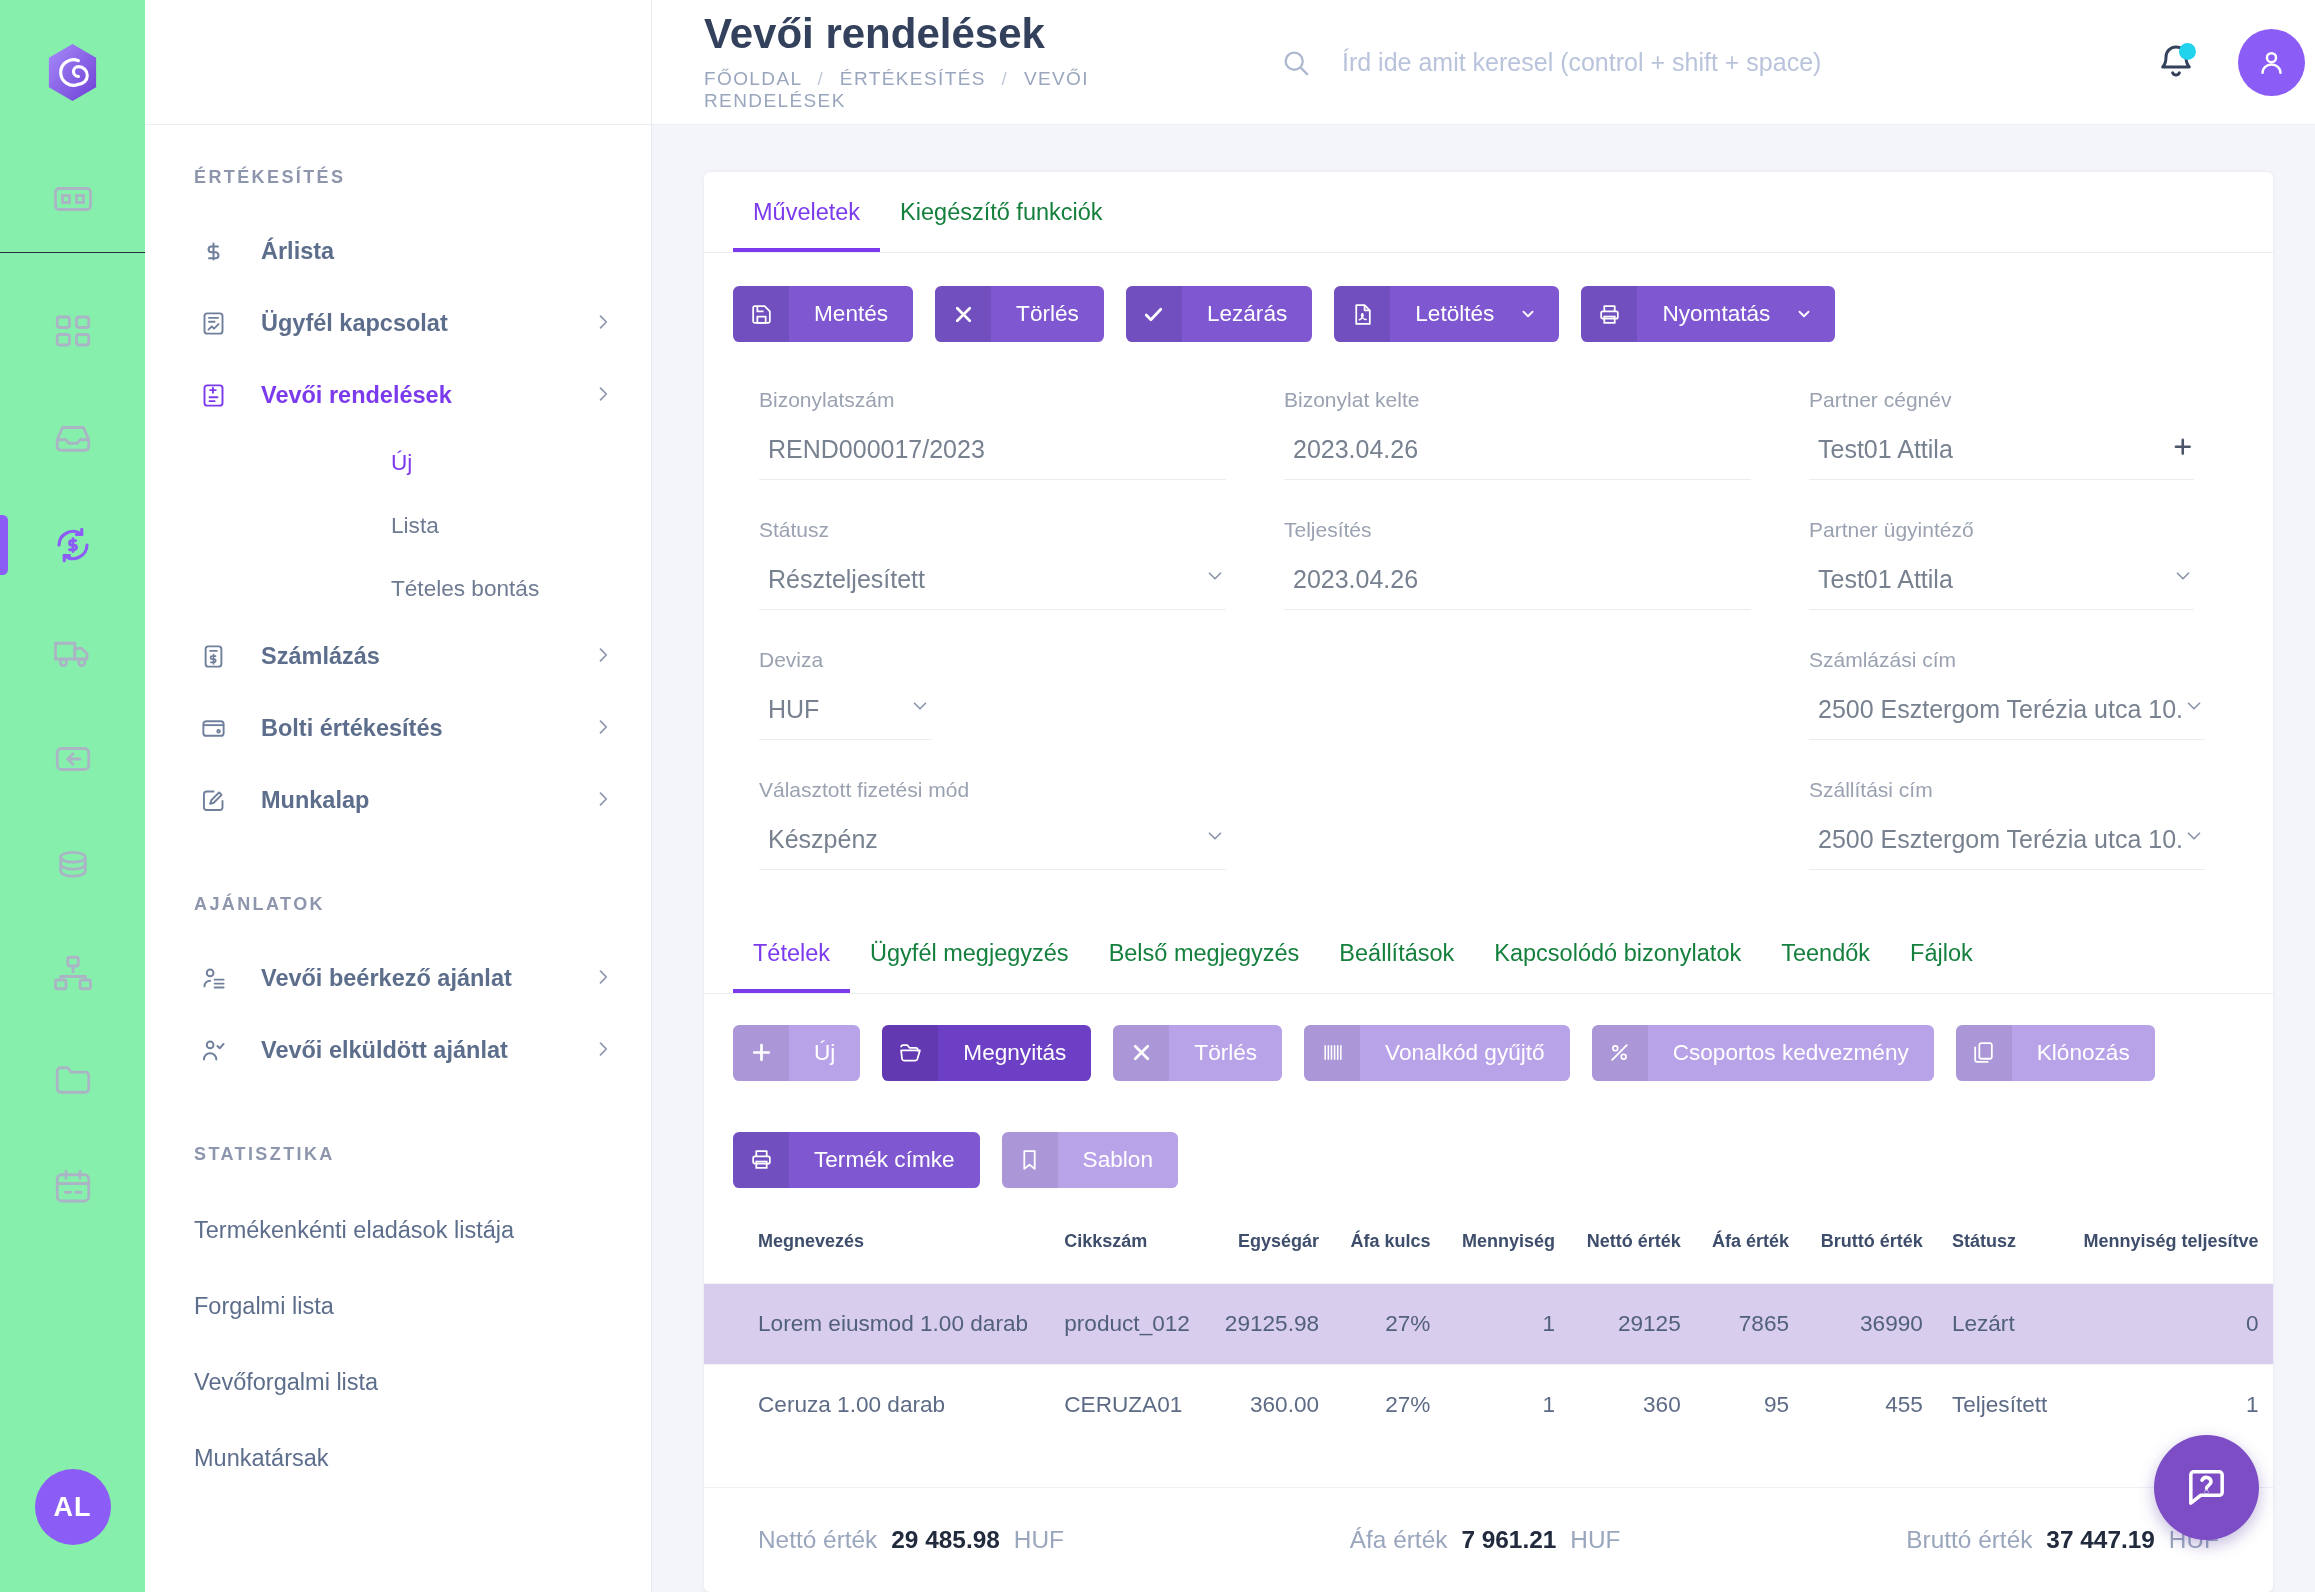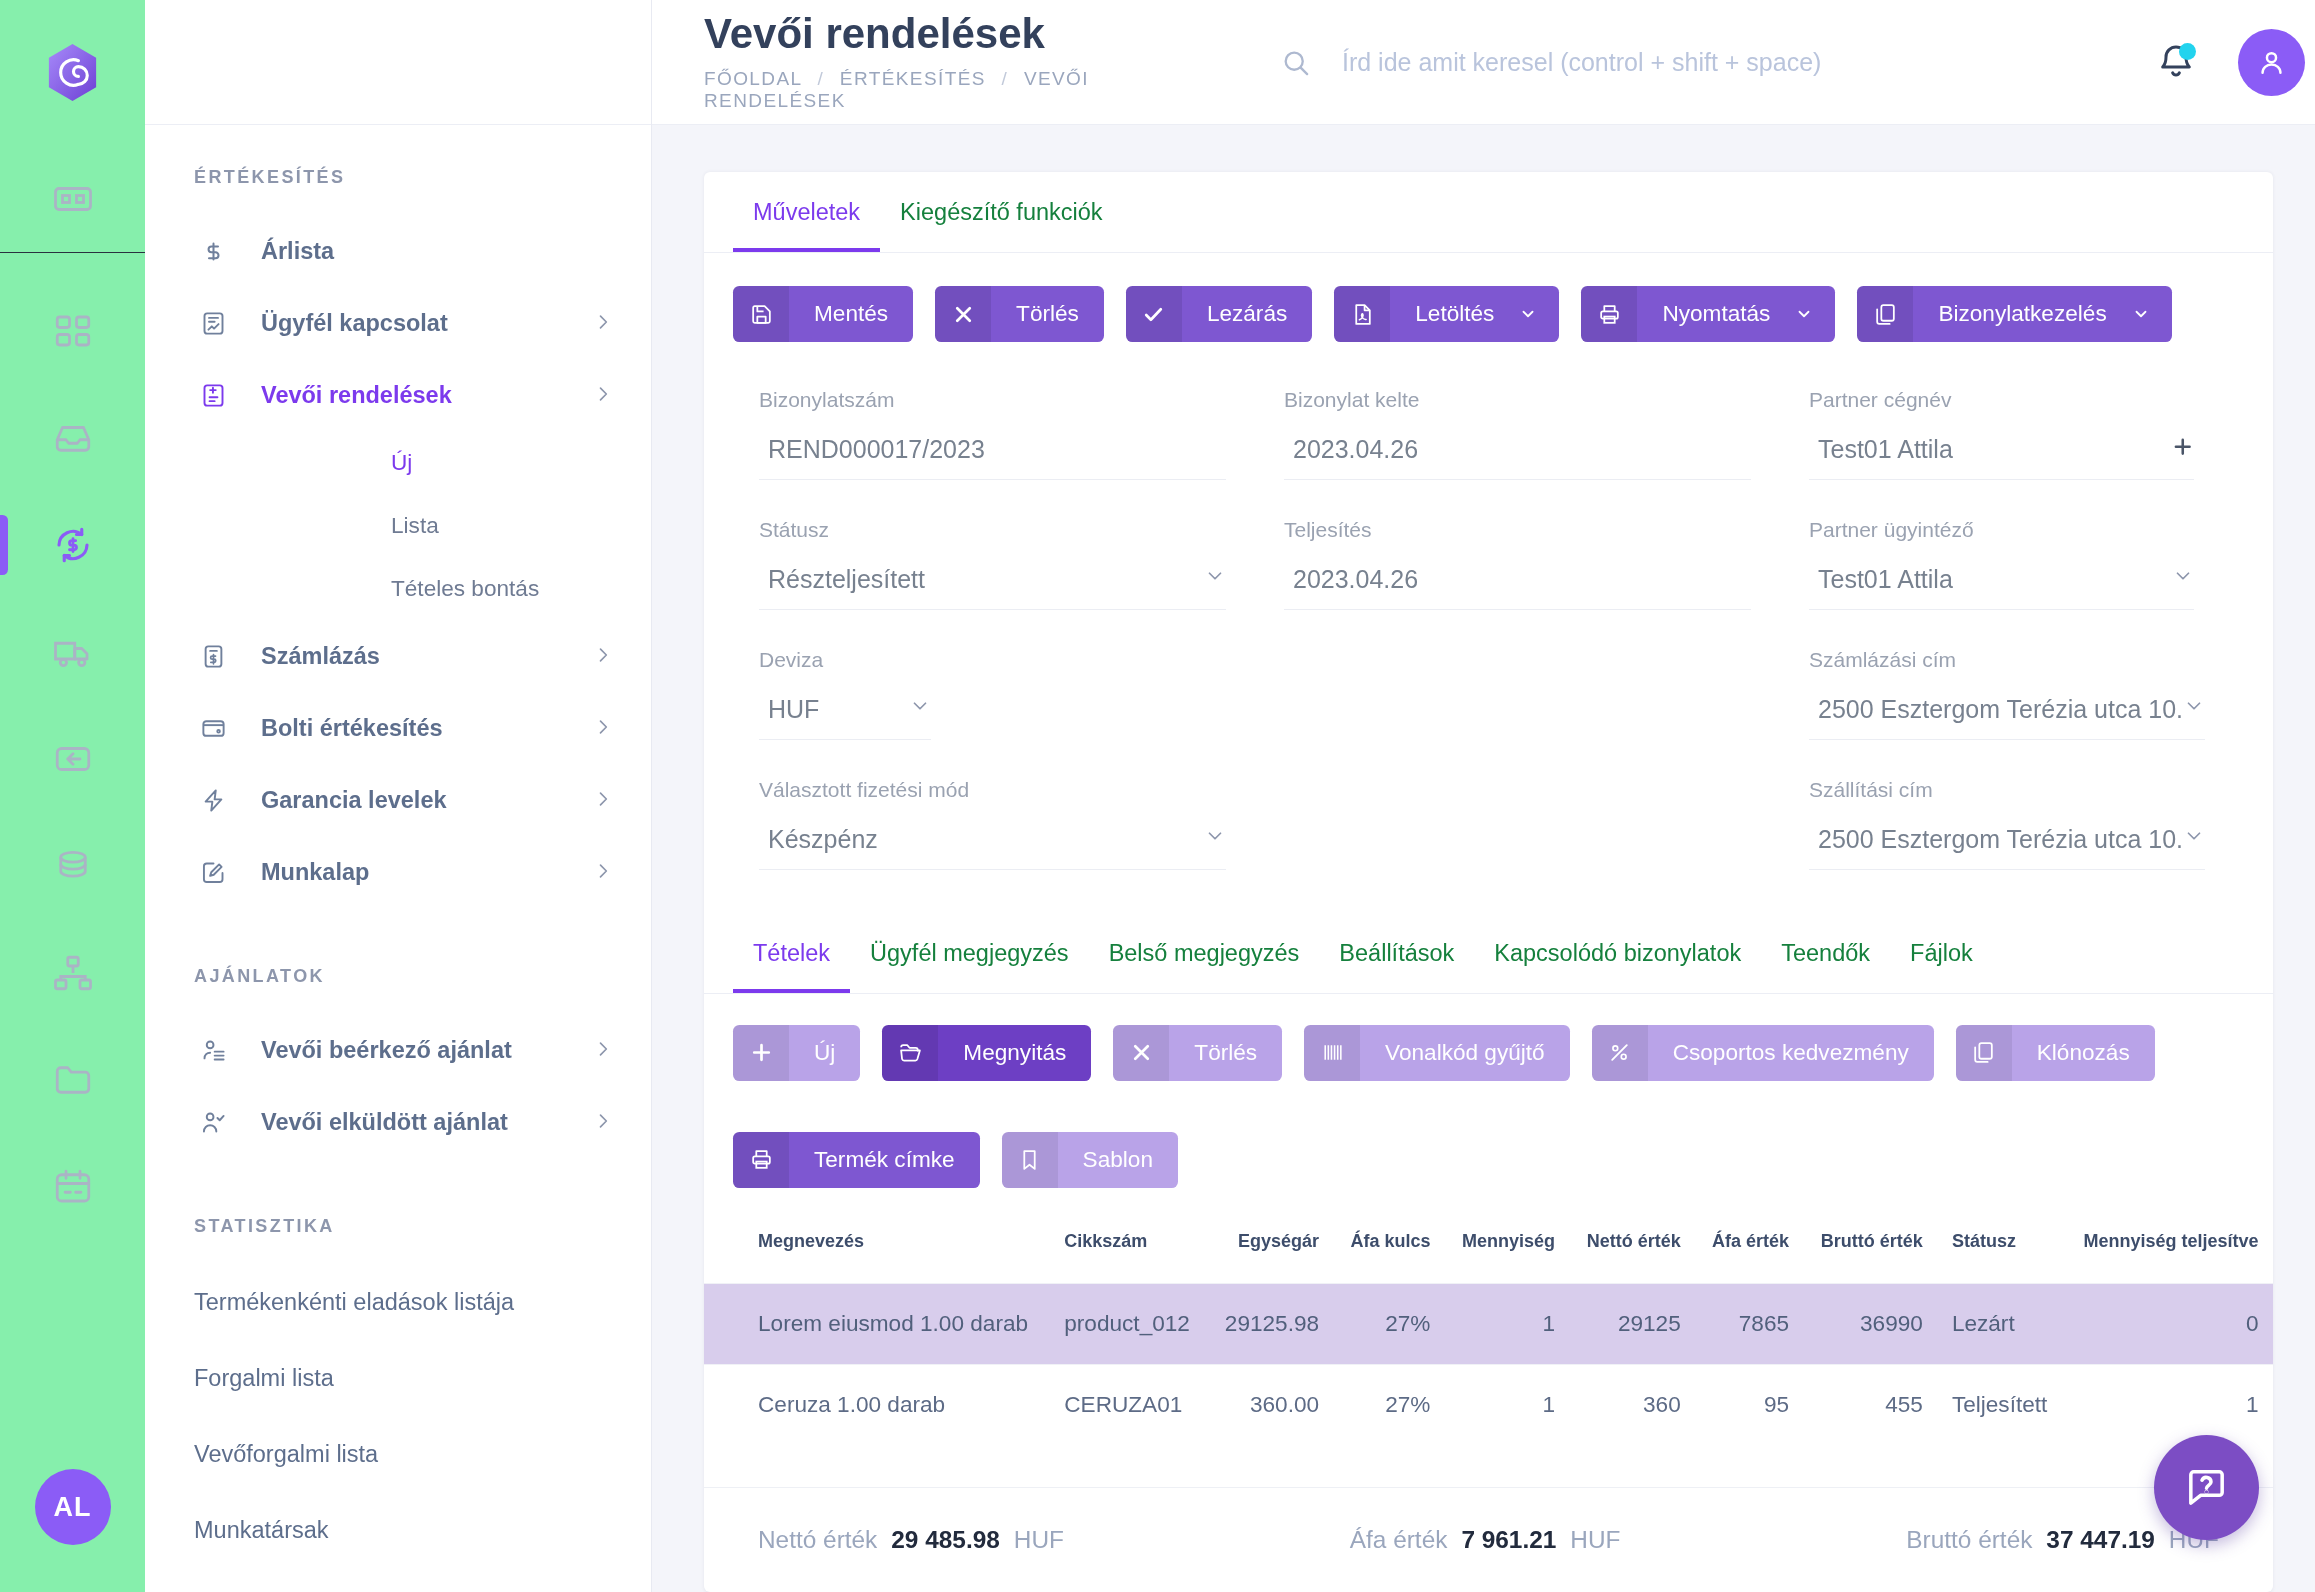--- a/index.html
+++ b/index.html
@@ -379,33 +379,20 @@
           </svg>
         </span>
         <span class="nav-label">Bolti értékesítés</span>
         <span class="nav-caret">
           <svg viewBox="0 0 24 24" fill="none">
               <path d="M9 5l7 7-7 7" stroke-width="2" stroke-linecap="round" stroke-linejoin="round"></path>
             </svg>
         </span>
       </div>
 
-      <div class="nav-item">
-        <span class="nav-icon">
-          <svg viewBox="0 0 24 24" fill="none">
-              <path d="M14 3L5 13h6l-1 8 9-10h-6z" stroke-width="1.7" stroke-linejoin="round"></path>
-            </svg>
-        </span>
-        <span class="nav-label">Garancia levelek</span>
-        <span class="nav-caret">
-          <svg viewBox="0 0 24 24" fill="none">
-              <path d="M9 5l7 7-7 7" stroke-width="2" stroke-linecap="round" stroke-linejoin="round"></path>
-            </svg>
-        </span>
-      </div>
 
       <div class="nav-item">
         <span class="nav-icon">
           <svg viewBox="0 0 24 24" fill="none">
             <path d="M20 12.5V18a2.5 2.5 0 0 1-2.5 2.5H6A2.5 2.5 0 0 1 3.5 18V6.5A2.5 2.5 0 0 1 6 4h6" stroke-width="1.7" stroke-linecap="round"></path>
             <path d="M9 15l1-3.2 7-7 2.2 2.2-7 7z" stroke-width="1.7" stroke-linejoin="round"></path>
           </svg>
         </span>
         <span class="nav-label">Munkalap</span>
         <span class="nav-caret">
@@ -546,34 +533,20 @@
           </button>
           <button class="btn">
             <span class="bi">
               <svg viewBox="0 0 24 24" fill="none">
                   <path d="M7 9V4h10v5" stroke-width="1.7" stroke-linejoin="round"></path>
                   <rect x="4" y="9" width="16" height="7" rx="1.6" stroke-width="1.7"></rect>
                   <rect x="7" y="14" width="10" height="6" stroke-width="1.7"></rect>
                 </svg>
             </span>
             <span class="bl">Nyomtatás</span>
-            <span class="bcaret">
-              <svg viewBox="0 0 24 24" fill="none">
-                  <path d="M6 9l6 6 6-6" stroke-width="2.4" stroke-linecap="round" stroke-linejoin="round"></path>
-                </svg>
-            </span>
-          </button>
-          <button class="btn">
-            <span class="bi">
-              <svg viewBox="0 0 24 24" fill="none">
-                  <rect x="8" y="3" width="12" height="15" rx="2" stroke-width="1.7"></rect>
-                  <path d="M16 21H6a2 2 0 0 1-2-2V7" stroke-width="1.7" stroke-linecap="round"></path>
-                </svg>
-            </span>
-            <span class="bl">Bizonylatkezelés</span>
             <span class="bcaret">
               <svg viewBox="0 0 24 24" fill="none">
                   <path d="M6 9l6 6 6-6" stroke-width="2.4" stroke-linecap="round" stroke-linejoin="round"></path>
                 </svg>
             </span>
           </button>
         </div>
 
         <div class="form-area">
           <div class="form-row">

